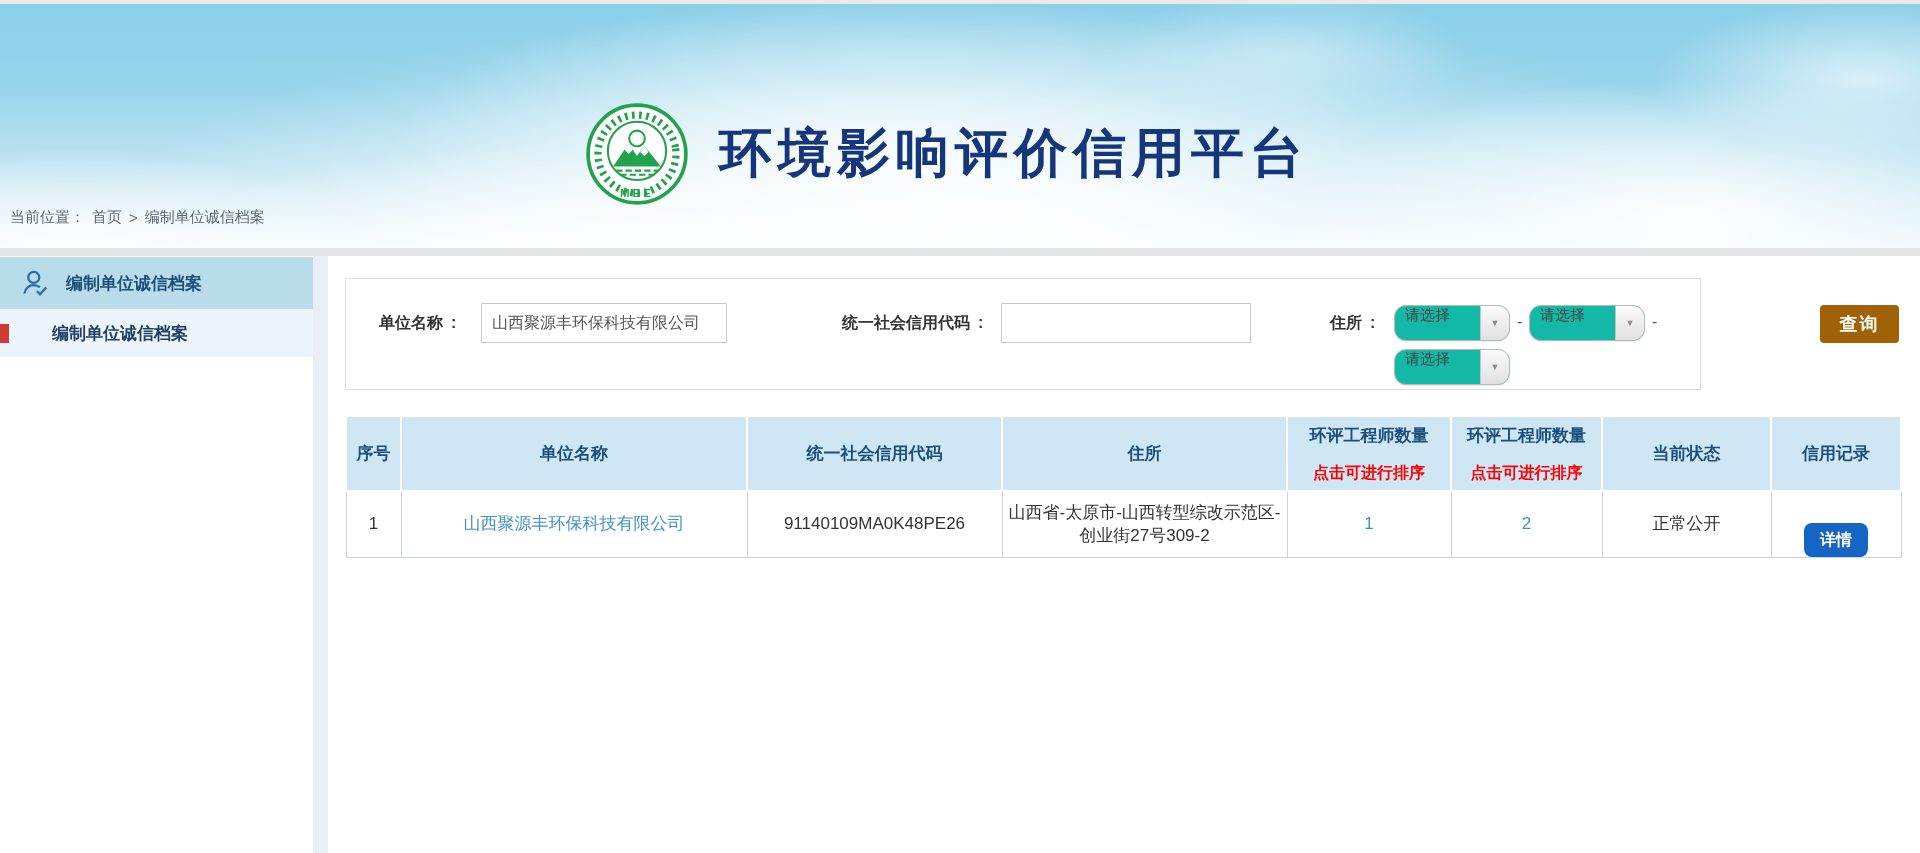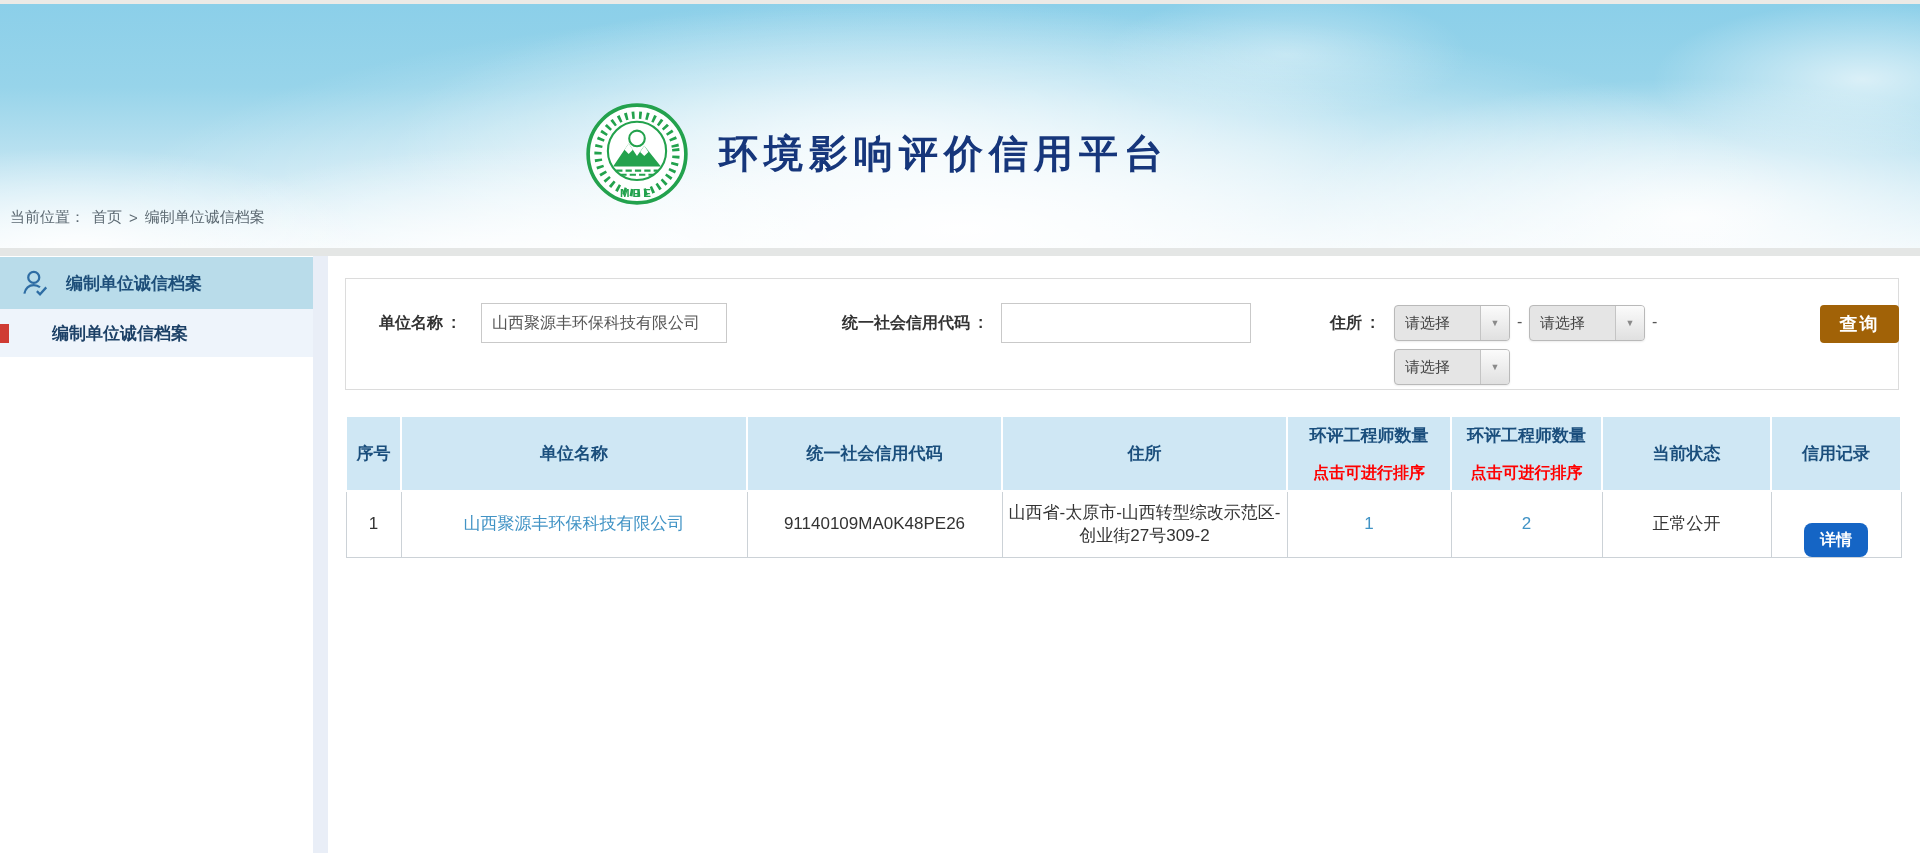--- a/index.html
+++ b/index.html
@@ -20,21 +20,21 @@
       radial-gradient(ellipse 560px 200px at 88% 88%,  rgba(255,255,255,0.92), rgba(255,255,255,0) 70%),
       radial-gradient(ellipse 300px 110px at 97% 32%,  rgba(255,255,255,0.65), rgba(255,255,255,0) 70%),
       radial-gradient(ellipse 260px 90px  at 67% 22%,  rgba(255,255,255,0.40), rgba(255,255,255,0) 70%),
       linear-gradient(180deg,#8bcfe9 0%, #97d4ea 35%, #c3e5f2 70%, #edf7fb 100%);
   }
   .topstrip { position:absolute; left:0; top:0; width:100%; height:4px; background:#eceae6; }
 
   .brand { position:absolute; left:585px; top:102px; display:flex; align-items:center; }
   .logo  { width:104px; height:104px; display:block; }
   .site-title {
-    margin-left:30px; font-size:39px; font-weight:bold; color:#16367b;
+    margin-left:30px; font-size:53px; font-weight:bold; color:#16367b;
     letter-spacing:6px; white-space:nowrap;
   }
 
   .breadcrumb {
     position:absolute; left:10px; top:208px; font-size:15px; color:#5d6a73;
     display:flex; align-items:center; gap:7px;justify-content:flex-end;
   }
   .breadcrumb .home { cursor:pointer; }
 
   .band { position:absolute; left:0; top:248px; width:100%; height:8px; background:#e4e6e5; }
@@ -53,38 +53,38 @@
 
   .side-item-2 {
     position:absolute; left:0; top:309px; width:313px; height:48px; background:#eef4fb;
     display:flex; align-items:center; cursor:pointer;
   }
   .side-item-2 .marker { position:absolute; left:0; top:15px; width:9px; height:19px; background:#cf3b33; }
   .side-item-2 .lbl { margin-left:52px; font-size:17px; font-weight:bold; color:#1c4066; }
 
   
   .search-panel {
-    position:absolute; left:345px; top:278px; width:1554px; height:112px;
+    position:absolute; left:345px; top:278px; width:1356px; height:112px;
     background:#fff; border:1px solid #dcdcdc;
   }
   .f-label { position:absolute; top:24px; height:40px; line-height:40px; font-size:16px; font-weight:bold; color:#333; white-space:nowrap; }
   .lab-company { left:33px; }
   .lab-code    { left:480px;margin-left:16px; }
   .lab-addr    { left:984px; }
   .f-colon { margin-left:8px; font-weight:bold; }
   .f-input {
     position:absolute; top:24px; height:40px; border:1px solid #c9c9c9; background:#fff;
     font-size:16px; color:#555; padding:0 10px; font-family:"Liberation Sans",sans-serif;
   }
   .inp-company { left:135px; width:246px; }
   .inp-code    { left:655px; width:250px; }
 
   .sel {
-    position:absolute; width:116px; height:36px; border:1px solid #b9b9b9; border-radius:4px;
-    background:#e5e5e5; display:flex; align-items:center; justify-content:space-between;
+    position:absolute; width:116px; height:36px; border:1px solid #b9b9b9; border-radius:12px;
+    background:#14b8a6; display:flex; justify-content:space-between;
     cursor:pointer; overflow:hidden; box-shadow:0 1px 2px rgba(0,0,0,0.08);
   }
   .sel .txt { padding-left:10px; font-size:15px; color:#444; }
   .sel .arrow {
     width:29px; height:100%; border-left:1px solid #c4c4c4;
     background:linear-gradient(#fbfbfb,#e0e0e0);
     display:flex; align-items:center; justify-content:center;
     font-size:9px; color:#8a8a8a;
   }
   .sel-a { left:1048px; top:26px; }

